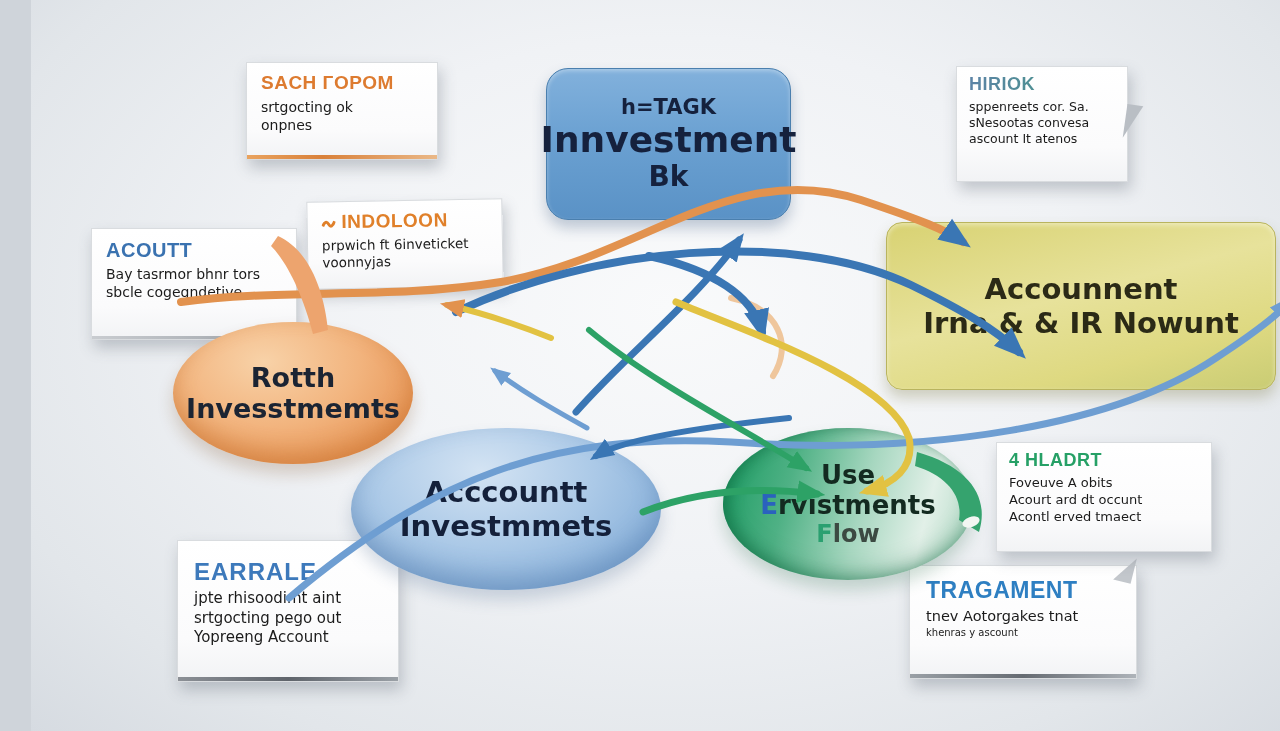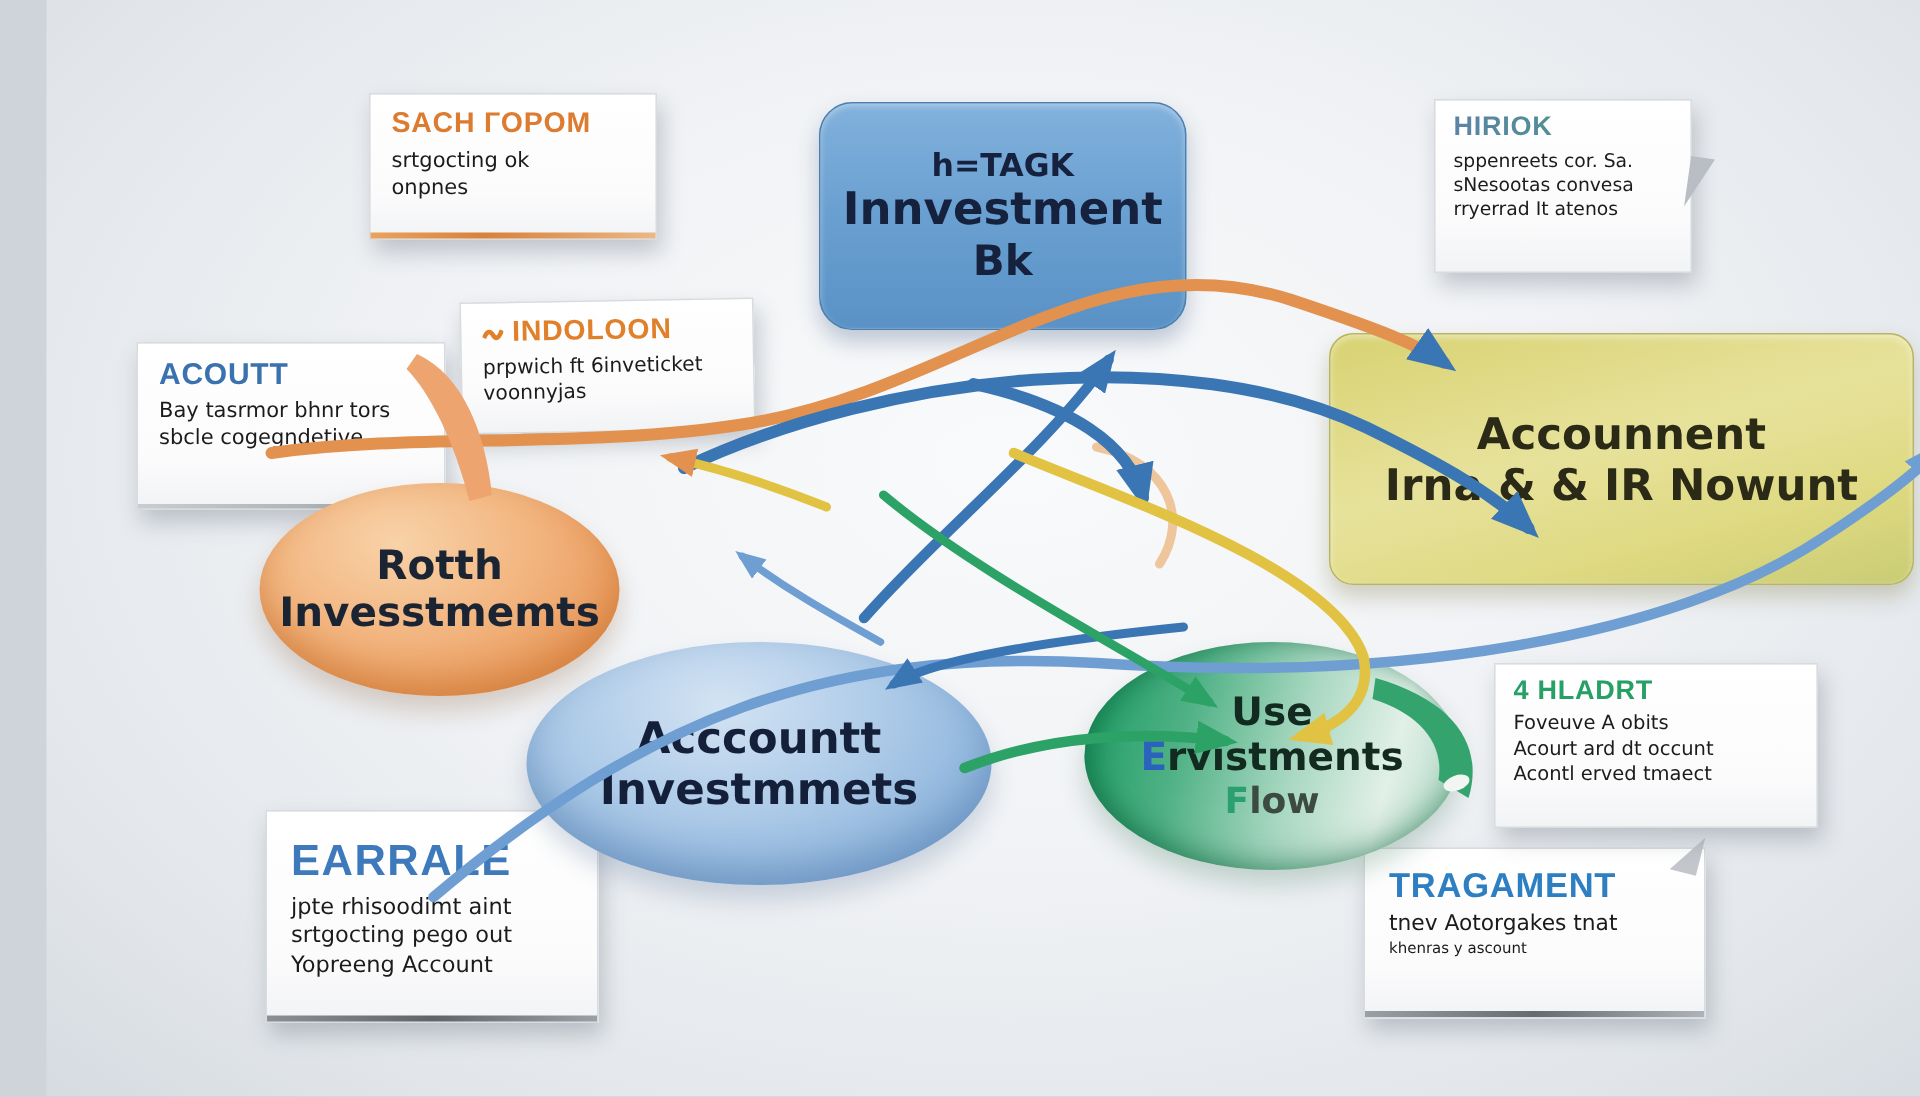--- a/index.html
+++ b/index.html
@@ -63,21 +63,21 @@
     <div class="title" style="font-size:19px;color:#dd7b30;">SACH ГOPOM</div>
     <span class="body-line">srtgocting ok</span>
     <span class="body-line">onpnes</span>
     <div class="accent-bottom" style="background:linear-gradient(90deg,#e9a35f,#d9813a 40%,#eab887);"></div>
   </div>
 
   <div class="note z-note" style="left:925px;top:66px;width:172px;height:116px;padding:8px 12px;">
     <div class="title" style="font-size:18px;background:linear-gradient(90deg,#5c83a6,#3f9e7e);-webkit-background-clip:text;background-clip:text;color:transparent;">HIRIOK</div>
     <span class="body-line" style="font-size:12.5px;">sppenreets cor. Sa.</span>
     <span class="body-line" style="font-size:12.5px;">sNesootas convesa</span>
-    <span class="body-line" style="font-size:12.5px;">rryerrad It atenos</span>
+    <span class="body-line" style="font-size:12.5px;">ascount It atenos</span>
     <div class="fold" style="right:-14px;top:38px;border-top:34px solid #b9bec4;border-right:16px solid transparent;transform:rotate(8deg);"></div>
   </div>
 
   <div class="note z-back" style="left:60px;top:228px;width:206px;height:112px;">
     <div class="title" style="font-size:20px;color:#3a72b0;">ACOUTT</div>
     <span class="body-line">Bay tasrmor bhnr tors</span>
     <span class="body-line">sbcle cogegndetive</span>
     <div class="accent-bottom" style="height:3px;background:linear-gradient(90deg,#c9ccd0,#9aa0a6);"></div>
   </div>
 
@@ -93,38 +93,38 @@
   </div>
 
   <div class="note z-note" style="left:965px;top:442px;width:216px;height:110px;padding:8px 12px;">
     <div class="title" style="font-size:18px;color:#26a066;">4 HLADRT</div>
     <span class="body-line" style="font-size:13px;">Foveuve A obits</span>
     <span class="body-line" style="font-size:13px;">Acourt ard dt occunt</span>
     <span class="body-line" style="font-size:13px;">Acontl erved tmaect</span>
   </div>
 
   <div class="note z-back" style="left:146px;top:540px;width:222px;height:142px;padding:18px 16px;">
-    <div class="title" style="font-size:29px;color:#3d79bb;letter-spacing:1px;">EARRALE</div>
+    <div class="title" style="font-size:24px;color:#3d79bb;letter-spacing:1px;">EARRALE</div>
     <span class="body-line" style="font-size:15px;">jpte rhisoodimt aint</span>
     <span class="body-line" style="font-size:15px;">srtgocting pego out</span>
     <span class="body-line" style="font-size:15px;">Yopreeng Account</span>
     <div class="accent-bottom" style="height:4px;background:linear-gradient(90deg,#8c9096,#5f646b 50%,#9aa0a6);"></div>
   </div>
 
   <div class="note z-back" style="left:878px;top:565px;width:228px;height:114px;padding:12px 16px;">
     <div class="title" style="font-size:23px;color:#2e7fc2;">TRAGAMENT</div>
     <span class="body-line" style="font-size:14.5px;">tnev Aotorgakes tnat</span>
     <span class="body-line" style="font-size:10px;">khenras y ascount</span>
     <div class="fold" style="right:2px;top:-10px;border-bottom:26px solid #c3c7cc;border-left:18px solid transparent;transform:rotate(14deg);"></div>
     <div class="accent-bottom" style="height:4px;background:linear-gradient(90deg,#9aa0a6,#666b72 50%,#aeb3b9);"></div>
   </div>
 
   <div class="node-box box-bank z-note" style="left:515px;top:68px;width:245px;height:152px;">
     <span style="font-size:21px;">h=TAGK</span>
-    <span style="font-size:30px;">Innvestment</span>
+    <span style="font-size:36px;">Innvestment</span>
     <span style="font-size:28px;">Bk</span>
   </div>
 
   <div class="node-box box-ira z-back" style="left:855px;top:222px;width:390px;height:168px;">
     <span style="font-size:29px;">Accounnent</span>
     <span style="font-size:29px;">Irna &amp; &amp; IR Nowunt</span>
   </div>
 
   <div class="ellipse el-roth z-ellipse" style="left:142px;top:322px;width:240px;height:142px;">
     <span class="el-line" style="font-size:27px;">Rotth</span>

